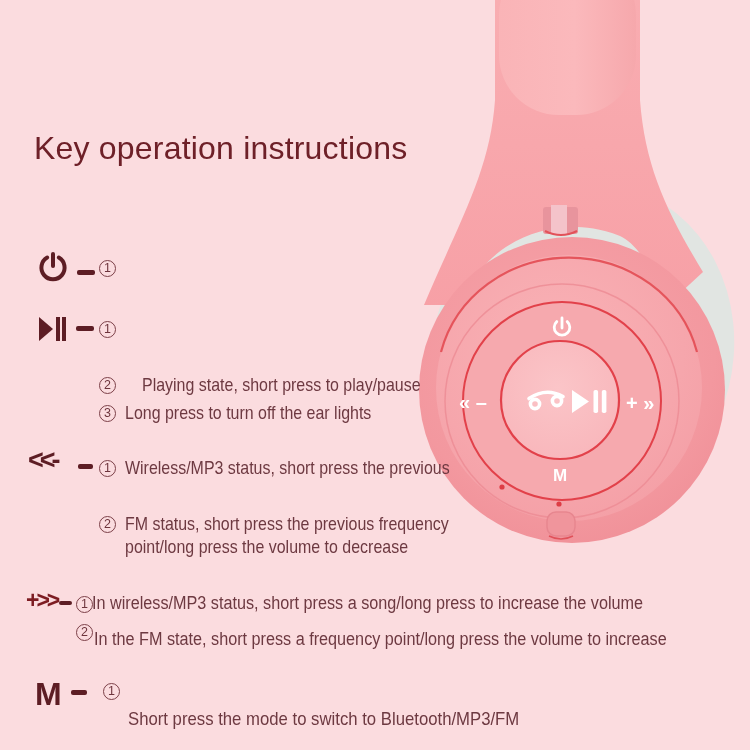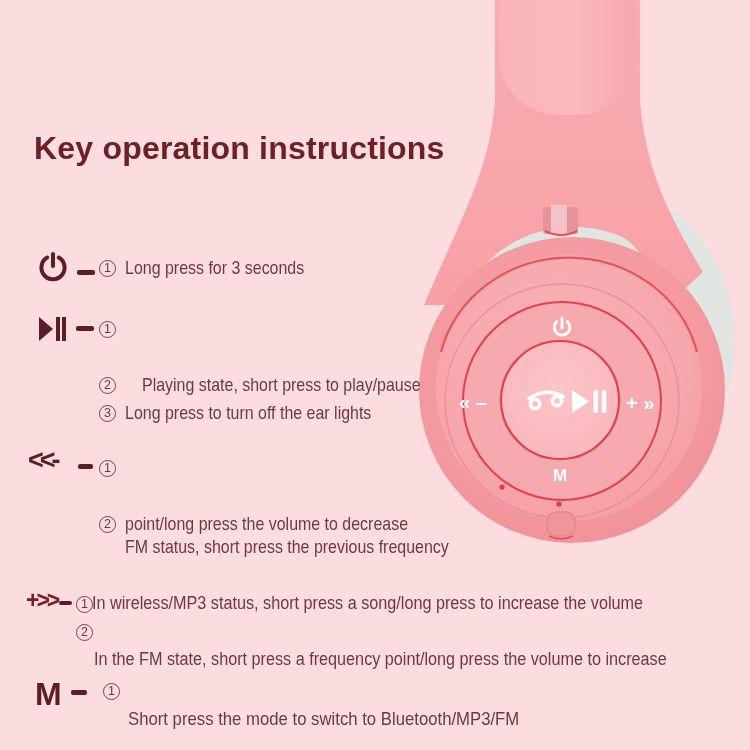--- a/index.html
+++ b/index.html
@@ -5,21 +5,21 @@
   html,body{margin:0;padding:0;}
   .stage{
     position:relative; width:750px; height:750px; overflow:hidden;
     background:#fbdcdf;
     font-family:"Liberation Sans", sans-serif;
   }
   .hp-svg{position:absolute; left:0; top:0; z-index:0;}
   .txt-layer{position:absolute; inset:0; z-index:1;}
   .page-title{
     position:absolute; left:34px; top:130px;
-    font-size:32px; font-weight:700; color:#6e2028; letter-spacing:.2px;
+    font-size:32px; font-weight:400; color:#6e2028; letter-spacing:.2px;
     white-space:nowrap;
   }
   .num{
     position:absolute; width:17px; height:17px; box-sizing:border-box;
     border:1.4px solid #7c4048; border-radius:50%;
     color:#6e353d; font-size:12.5px; line-height:14.5px; text-align:center;
   }
   .lines{position:absolute;}
   .line{height:22.5px;}
   .t{
@@ -143,21 +143,20 @@
     <div>
       <span class="ricon" style="left:38px;top:252px">
         <svg width="30" height="33" viewBox="0 0 30 33" fill="none" stroke="currentColor" stroke-width="4" stroke-linecap="round">
           <path d="M15 2 L15 14"></path>
           <path d="M9.2 5.6 A11.6 11.6 0 1 0 20.8 5.6"></path>
         </svg>
       </span>
       <span class="dash" style="left:77px;top:270px;width:18px;height:4.5px"></span>
       <span class="num" style="left:99px;top:260px">1</span>
       <div class="lines" style="left:125px;top:257px">
-        <div class="line"><span class="t">Long press for 3 seconds</span></div>
       </div>
     </div>
 
     <div>
       <span class="ricon" style="left:39px;top:317px">
         <svg width="27" height="24" viewBox="0 0 27 24" fill="currentColor">
           <path d="M0 0 L0 24 L14 12 Z"></path>
           <rect x="17" y="0" width="4" height="24"></rect>
           <rect x="23" y="0" width="4" height="24"></rect>
         </svg>
@@ -178,40 +177,41 @@
         <div class="line"><span class="t">Long press to turn off the ear lights</span></div>
       </div>
     </div>
 
     <div>
       <span class="ricon itxt prev-icon" style="left:28px;top:448px">&lt;&lt;-</span>
       <span class="dash" style="left:78px;top:464px;width:15px;height:4.5px"></span>
 
       <span class="num" style="left:99px;top:460px">1</span>
       <div class="lines" style="left:125px;top:457px">
+        <div class="line"><span class="t">Wireless/MP3 status, short press the previous</span></div>
       </div>
 
       <span class="num" style="left:99px;top:516px">2</span>
       <div class="lines" style="left:125px;top:513px">
+        <div class="line"><span class="t">FM status, short press the previous frequency</span></div>
         <div class="line"><span class="t">point/long press the volume to decrease</span></div>
-        <div class="line"><span class="t">FM status, short press the previous frequency</span></div>
       </div>
     </div>
 
     <div>
       <span class="ricon itxt next-icon" style="left:26px;top:590px">+&gt;&gt;</span>
       <span class="dash" style="left:59px;top:601px;width:13px;height:3.5px"></span>
 
       <span class="num" style="left:76px;top:596px">1</span>
       <div class="lines" style="left:92px;top:592px">
         <div class="line"><span class="t n4">In wireless/MP3 status, short press a song/long press to increase the volume</span></div>
       </div>
 
       <span class="num" style="left:76px;top:624px">2</span>
-      <div class="lines" style="left:94px;top:648px">
+      <div class="lines" style="left:94px;top:628px">
         <div class="line"><span class="t n4">In the FM state, short press a frequency point/long press the volume to increase</span></div>
       </div>
     </div>
 
     <div>
       <span class="ricon itxt mode-icon" style="left:35px;top:680px">M</span>
       <span class="dash" style="left:71px;top:690px;width:16px;height:4.5px"></span>
 
       <span class="num" style="left:103px;top:683px">1</span>
       <div class="lines" style="left:128px;top:708px">

